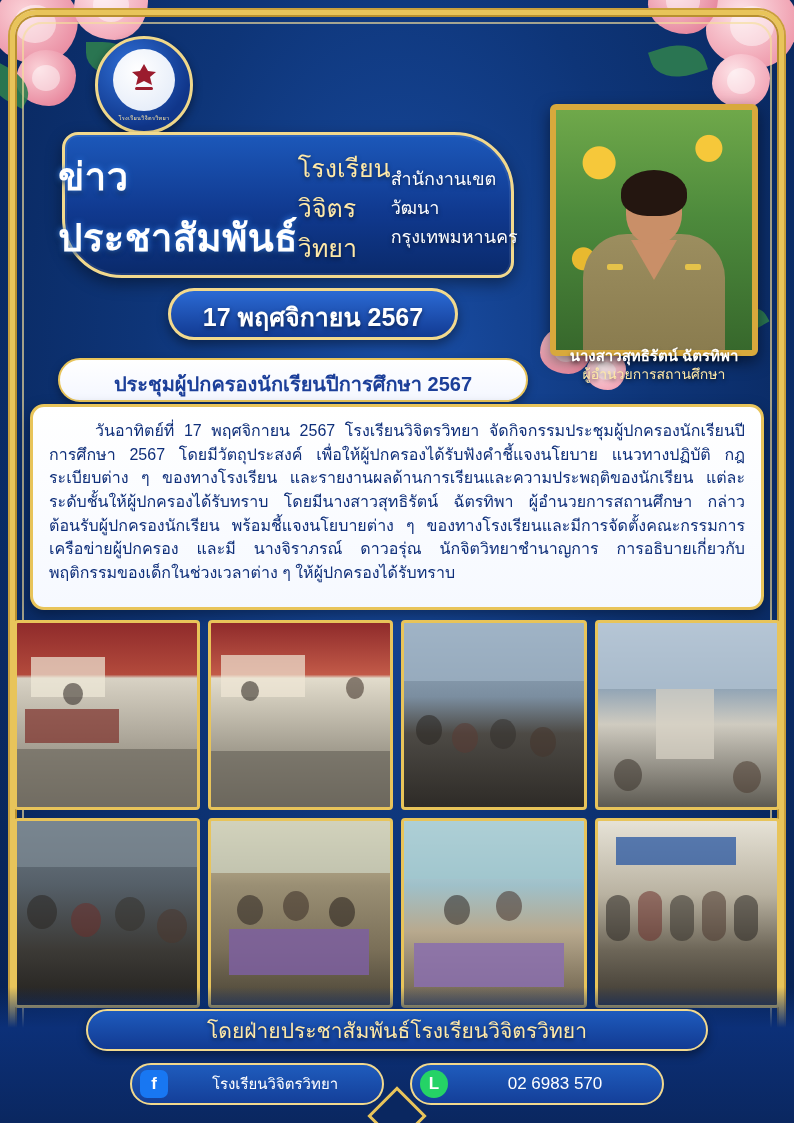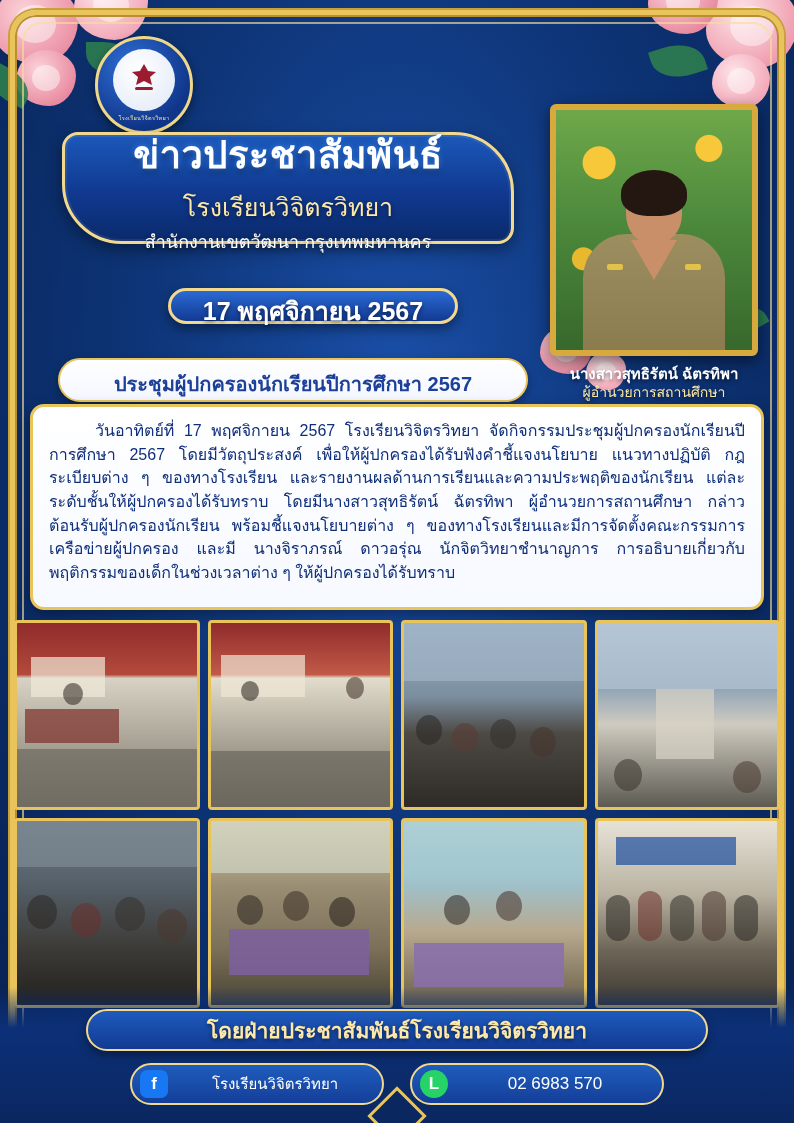--- a/index.html
+++ b/index.html
@@ -53,45 +53,45 @@
     color: #9b1c2e; font-size: 30px; line-height: 1;
   }
   .logo-text {
     font-size: 5.5px; letter-spacing: .3px; margin-top: 3px; color: #ffe9a8;
     text-align: center; white-space: nowrap;
   }
 
   
   .header-ribbon {
     position: absolute; left: 62px; top: 132px;
-    width: 452px; height: 112px;
+    width: 452px; height: 146px;
     background: linear-gradient(180deg, #1a54b4 0%, #0e3versus 0%, #0c2f7d 100%);
     background: linear-gradient(180deg, #1c58ba 0%, #10398f 55%, #0a2a6b 100%);
     border: 3px solid #f2d98d;
     border-radius: 16px 60px 16px 60px;
     box-shadow: 0 6px 16px rgba(0,0,0,.4), inset 0 0 0 2px rgba(255,255,255,.08);
-    display: flex; flex-direction: column; align-items: center; justify-content: center;
+    display: flex; align-items: center; justify-content: center;
     padding-top: 4px;
   }
   .h-title {
     font-size: 38px; font-weight: bold; color: #ffffff;
     text-shadow: 0 0 6px #3a8bff, 0 3px 5px rgba(0,0,0,.55);
     letter-spacing: .5px;
   }
   .h-sub1 { font-size: 25px; color: #ffe9a8; margin-top: 2px; text-shadow: 0 2px 4px rgba(0,0,0,.5); }
   .h-sub2 { font-size: 18px; color: #ffffff; margin-top: 0; text-shadow: 0 2px 4px rgba(0,0,0,.5); }
 
   
   .date-pill {
     position: absolute; left: 168px; top: 288px;
-    width: 290px; height: 36px;
+    width: 290px; height: 52px;
     background: linear-gradient(180deg, #2b6ad4 0%, #123a92 100%);
     border: 3px solid #f2d98d;
     border-radius: 30px;
-    display: flex; align-items: flex-start; justify-content: center;
+    display: flex; align-items: flex-end; justify-content: center;
     box-shadow: 0 5px 12px rgba(0,0,0,.4);
   }
   .date-pill span { color: #fff; font-size: 25px; font-weight: bold; text-shadow: 0 2px 4px rgba(0,0,0,.5); }
 
   
   .topic-bar {
     position: absolute; left: 58px; top: 358px;
     width: 470px; height: 44px;
     background: linear-gradient(180deg, #ffffff 0%, #f4f7ff 100%);
     border: 2px solid #e8c45a;
@@ -137,21 +137,21 @@
     background: linear-gradient(180deg, #9c8e5f 0%, #8a7c4f 100%);
   }
   .p-collar {
     position: absolute; left: 50%; top: 6px; transform: translateX(-50%);
     width: 46px; height: 40px; background: #c98f68;
     clip-path: polygon(50% 100%, 0 0, 100% 0);
   }
   .p-badge { position: absolute; width: 16px; height: 6px; background: #e4c24a; border-radius: 2px; }
 
   .name-plate {
-    position: absolute; right: 24px; top: 365px;
+    position: absolute; right: 24px; top: 347px;
     width: 232px; text-align: center; line-height: 1.25;
   }
   .name-plate .n1 { font-size: 15px; color: #ffffff; font-weight: bold; text-shadow: 0 2px 4px rgba(0,0,0,.6); }
   .name-plate .n2 { font-size: 14px; color: #ffe9a8; text-shadow: 0 2px 4px rgba(0,0,0,.6); }
 
   
   .body-card {
     position: absolute; left: 30px; top: 404px;
     width: 734px; height: 206px;
     background: linear-gradient(180deg, #ffffff 0%, #f6f9ff 100%);
@@ -193,21 +193,21 @@
     background: linear-gradient(180deg, rgba(10,40,100,0) 0%, #0c3078 30%, #0a2760 100%);
   }
   .footer-ribbon {
     position: absolute; left: 86px; bottom: 72px;
     width: 622px; height: 42px;
     background: linear-gradient(180deg, #1e5bbd 0%, #123a92 100%);
     border: 2px solid #f2d98d; border-radius: 22px;
     display: flex; align-items: center; justify-content: center;
     box-shadow: 0 4px 10px rgba(0,0,0,.4);
   }
-  .footer-ribbon span { color: #ffe9a8; font-size: 21px; font-weight: bold; text-shadow: 0 2px 4px rgba(0,0,0,.5); }
+  .footer-ribbon span { color: #ffe9a8; font-size: 21px; font-weight: normal; text-shadow: 0 2px 4px rgba(0,0,0,.5); }
 
   .contact-row {
     position: absolute; left: 130px; bottom: 18px;
     width: 534px; display: flex; gap: 26px;
   }
   .contact {
     flex: 1; height: 42px;
     background: linear-gradient(180deg, #1f5cbd 0%, #143f99 100%);
     border: 2px solid #f2d98d; border-radius: 22px;
     display: flex; align-items: center; padding-left: 8px;

